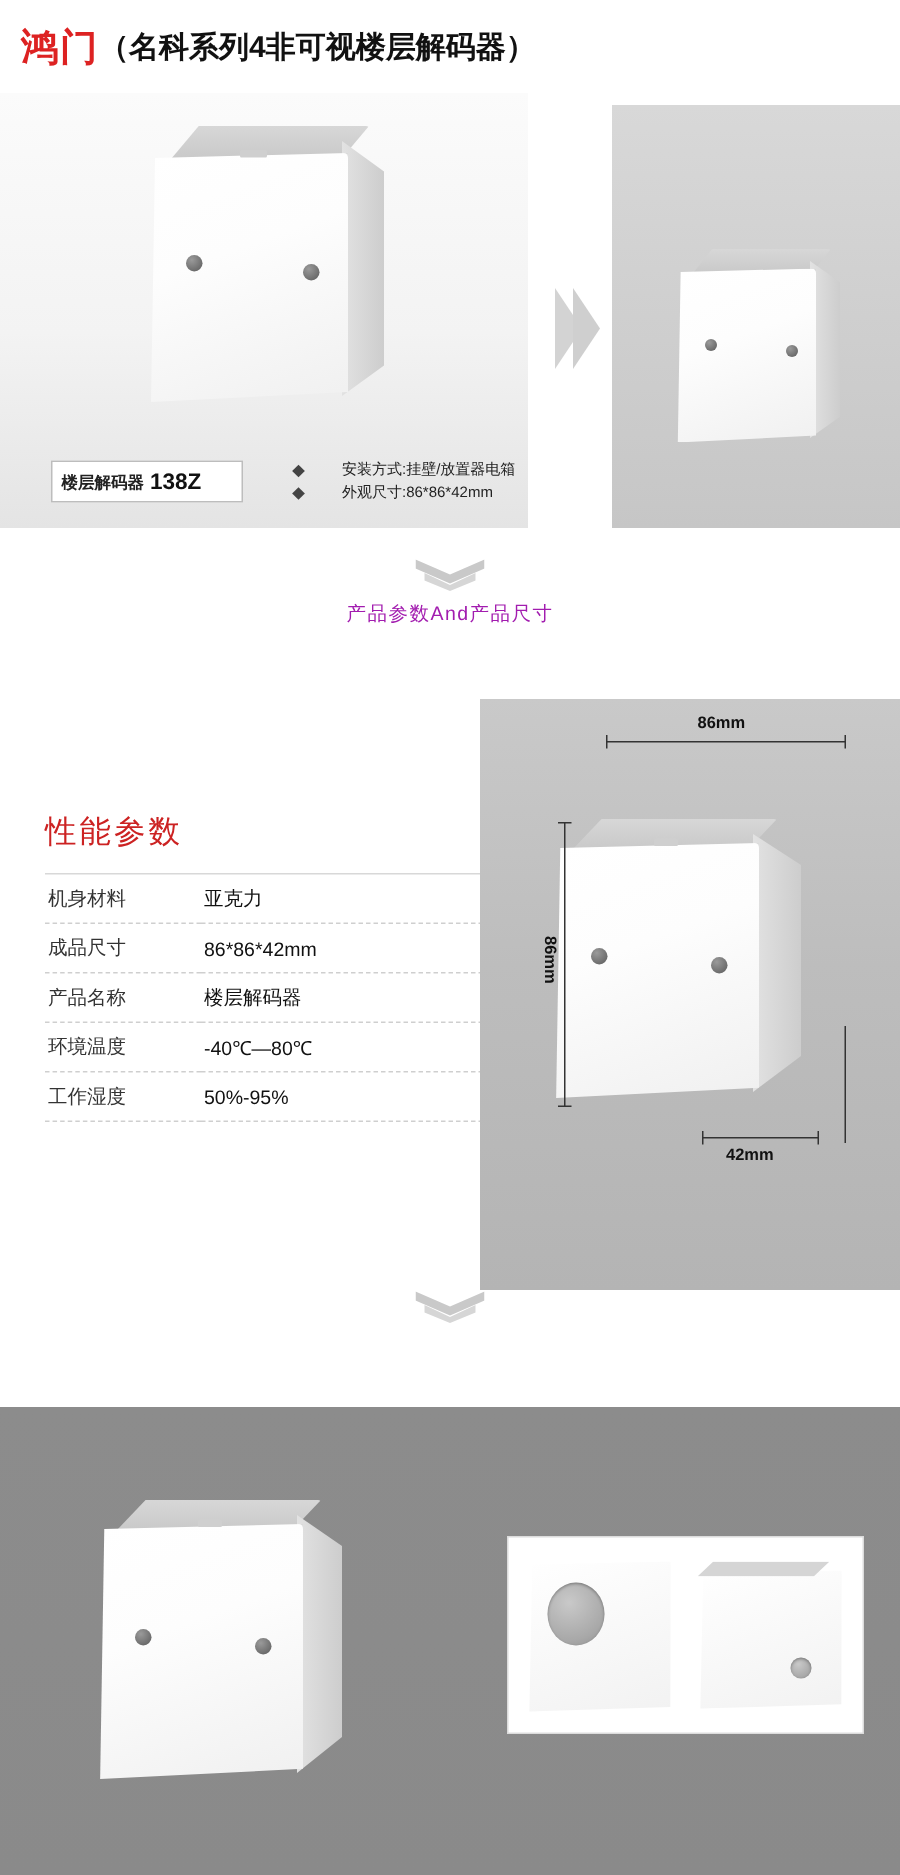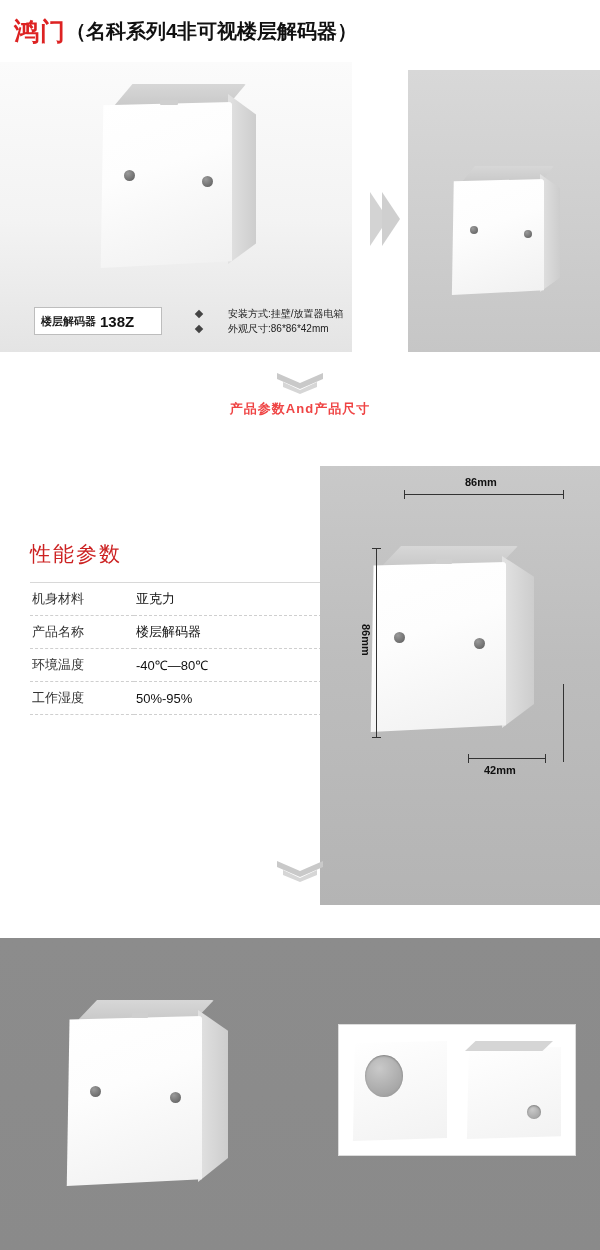--- a/index.html
+++ b/index.html
@@ -149,22 +149,22 @@
     width:600px;
     text-align:center;
   }
   .chev{
     display:block;
     margin:0 auto 6px auto;
     width:46px;height:22px;
   }
   .sep-label{
     font-size:13px;
-    color:#ef4444;
-    font-weight:bold;
+    color:#a21caf;
+    font-weight:normal;
     letter-spacing:1px;
   }
   #sep1{ left:0; top:372px; }
   #sep2{ left:0; top:860px; }
 
   
   .params{
     position:absolute;
     left:30px; top:540px;
     width:292px;
@@ -187,21 +187,21 @@
     color:#222;
   }
   table.spec tr:first-child td{ border-top:1px solid #d8d8d8; }
   table.spec td.k{ width:100px; color:#333; }
   table.spec td.v{ color:#111; }
 
   
   .dimfig{
     position:absolute;
     left:320px; top:466px;
-    width:280px; height:439px;
+    width:280px; height:394px;
     background:linear-gradient(180deg,#c9c9c9 0%,#bdbdbd 45%,#b4b4b4 100%);
   }
   #devC{ left:42px; top:80px; width:190px; height:200px;}
   .dimline{ position:absolute; background:#333; }
   .dimtxt{
     position:absolute;
     font-size:11px;
     color:#111;
     font-weight:bold;
   }
@@ -311,20 +311,24 @@
     <div class="sep-label">产品参数And产品尺寸</div>
   </div>
 
   <div class="params">
     <h2>性能参数</h2>
     <table class="spec">
       <tbody>
         <tr>
           <td class="k">机身材料</td>
           <td class="v">亚克力</td>
+        </tr>
+        <tr>
+          <td class="k">成品尺寸</td>
+          <td class="v">86*86*42mm</td>
         </tr>
         <tr>
           <td class="k">产品名称</td>
           <td class="v">楼层解码器</td>
         </tr>
         <tr>
           <td class="k">环境温度</td>
           <td class="v">-40℃—80℃</td>
         </tr>
         <tr>

